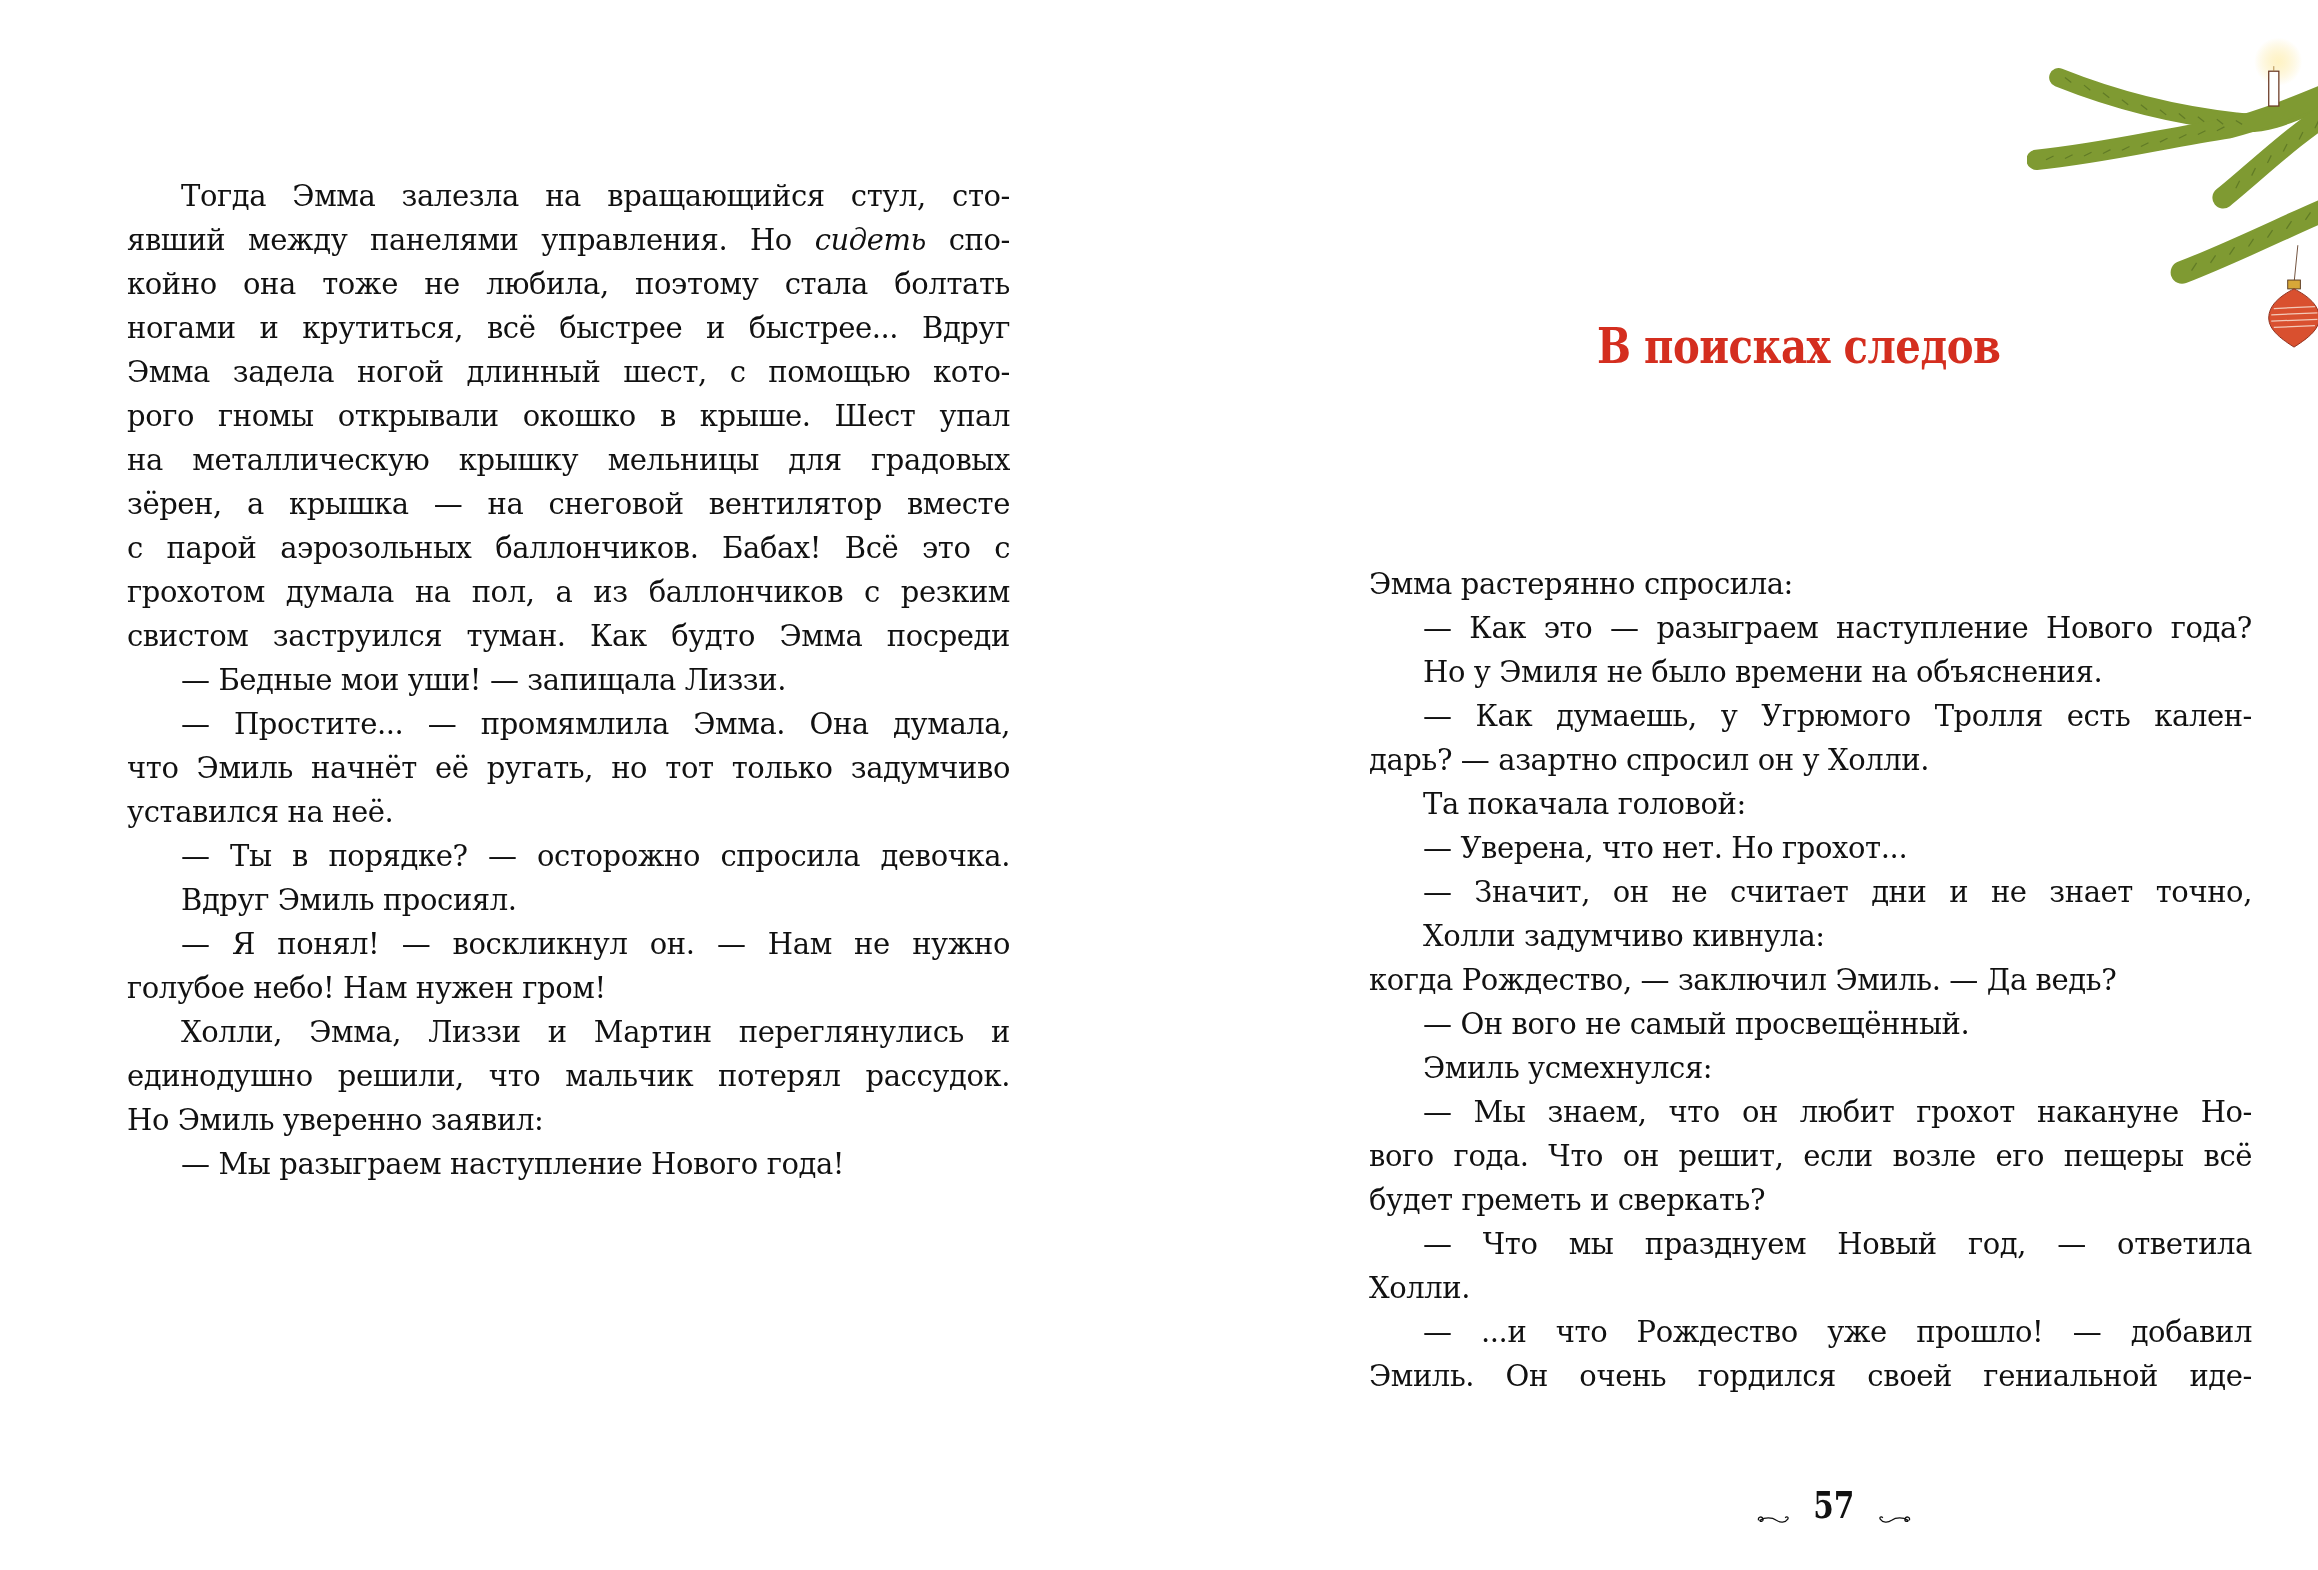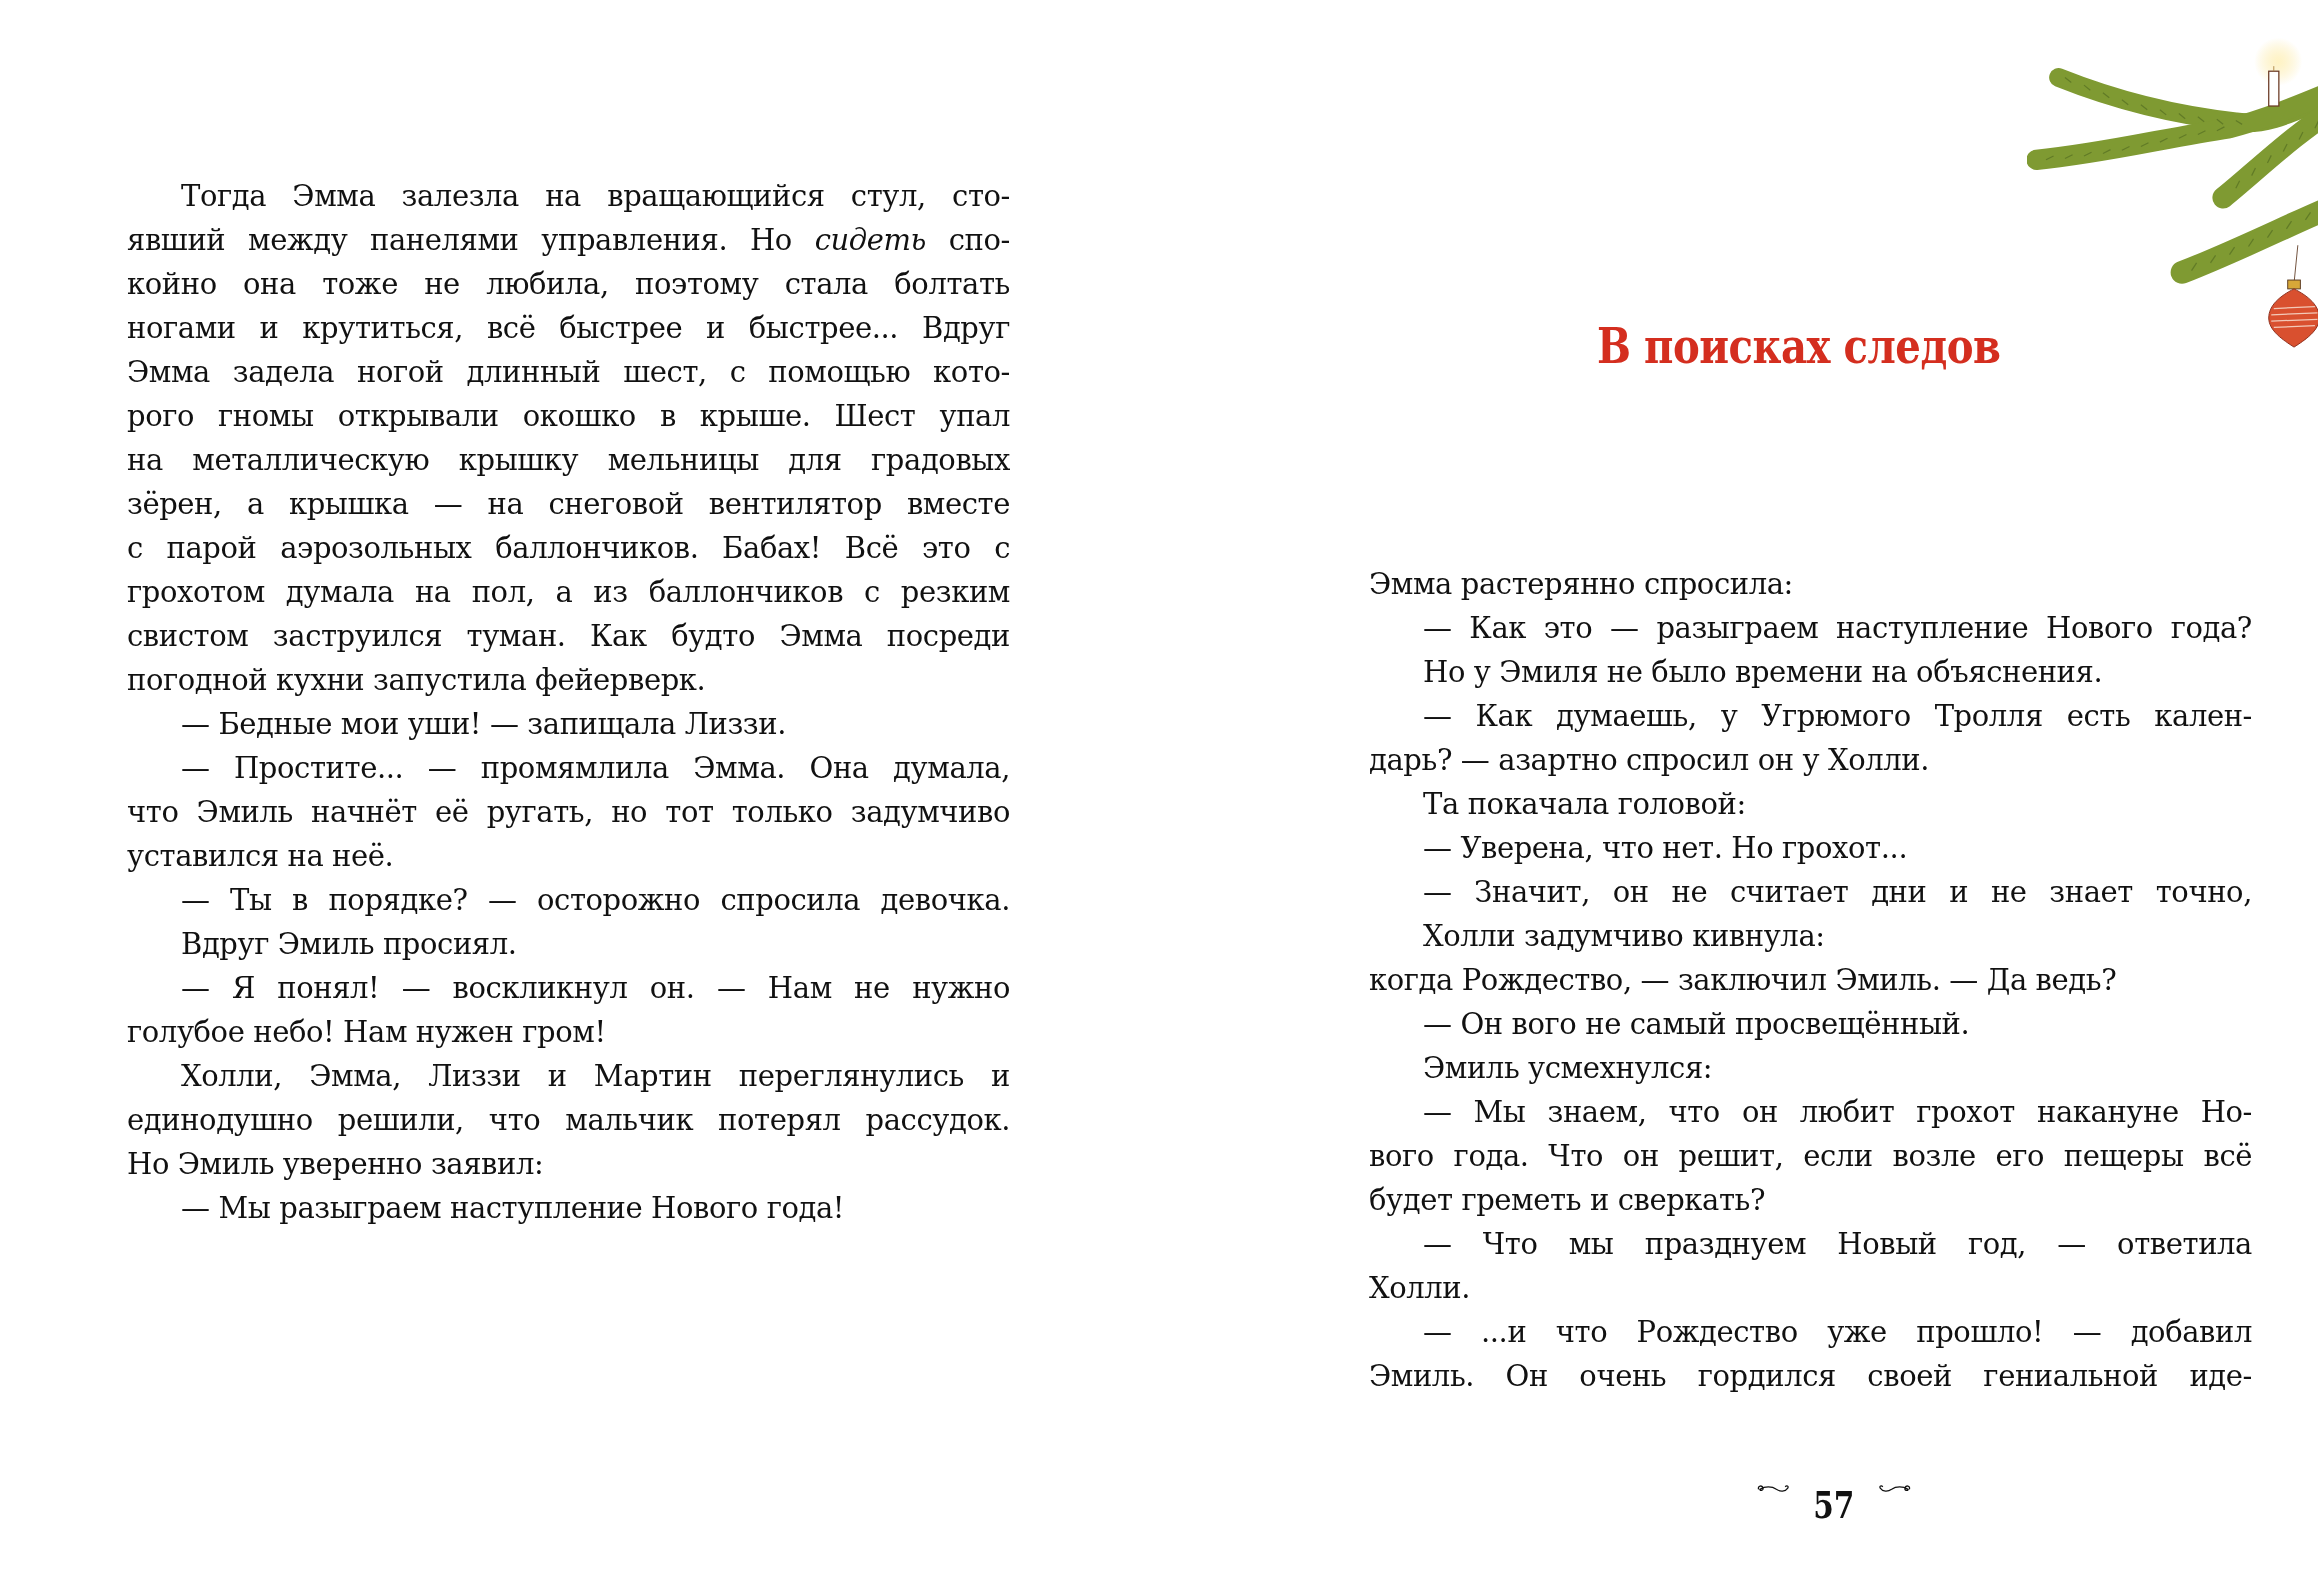--- a/index.html
+++ b/index.html
@@ -12,42 +12,41 @@
   .left-text { left:127px; top:174px; }
   .right-text { left:146px; top:529px; }
   .line { display:block; white-space:nowrap; text-align:justify; text-align-last:justify; height:44px; overflow:visible; letter-spacing:-0.4px; }
   .line.last { text-align-last:left; }
   .line.indent { padding-left:54px; }
   .line em { font-style:italic; }
   .chapter-title { position:absolute; left:374px; top:284px; font-family:"DejaVu Serif",serif;
                    font-weight:bold; font-size:49px; color:#d42e1f; letter-spacing:-0.6px;
                    transform:scaleX(0.82); transform-origin:left center; white-space:nowrap; }
   .page-number { position:absolute; left:516px; top:1450px; width:190px; text-align:center;
-                 display:flex; align-items:flex-start; justify-content:center; gap:17.7px; }
+                 display:flex; align-items:flex-end; justify-content:center; gap:17.7px; }
   .page-number .num { font-family:"DejaVu Serif",serif; font-weight:bold; font-size:37px; color:#111; transform:scaleX(0.8); }
   .flourish { width:35px; height:12.7px; }
   .decor { position:absolute; left:804px; top:0; width:355px; height:570px; }
 </style>
 </head>
 <body>
 
 <div class="page page-left">
   <div class="text-block left-text" id="left-body">
       <span class="line indent">Тогда Эмма залезла на вращающийся стул, сто-</span>
       <span class="line"><span>явший между панелями управления. Но </span><em>сидеть</em><span> спо-</span></span>
       <span class="line">койно она тоже не любила, поэтому стала болтать</span>
       <span class="line">ногами и крутиться, всё быстрее и быстрее... Вдруг</span>
       <span class="line">Эмма задела ногой длинный шест, с помощью кото-</span>
       <span class="line">рого гномы открывали окошко в крыше. Шест упал</span>
       <span class="line">на металлическую крышку мельницы для градовых</span>
       <span class="line">зёрен, а крышка — на снеговой вентилятор вместе</span>
       <span class="line">с парой аэрозольных баллончиков. Бабах! Всё это с</span>
       <span class="line">грохотом думала на пол, а из баллончиков с резким</span>
       <span class="line">свистом заструился туман. Как будто Эмма посреди</span>
-      <span class="line last">погодной кухни запустила фейерверк.</span>
       <span class="line indent last">— Бедные мои уши! — запищала Лиззи.</span>
       <span class="line indent">— Простите... — промямлила Эмма. Она думала,</span>
       <span class="line">что Эмиль начнёт её ругать, но тот только задумчиво</span>
       <span class="line last">уставился на неё.</span>
       <span class="line indent">— Ты в порядке? — осторожно спросила девочка.</span>
       <span class="line indent last">Вдруг Эмиль просиял.</span>
       <span class="line indent">— Я понял! — воскликнул он. — Нам не нужно</span>
       <span class="line last">голубое небо! Нам нужен гром!</span>
       <span class="line indent">Холли, Эмма, Лиззи и Мартин переглянулись и</span>
       <span class="line">единодушно решили, что мальчик потерял рассудок.</span>

